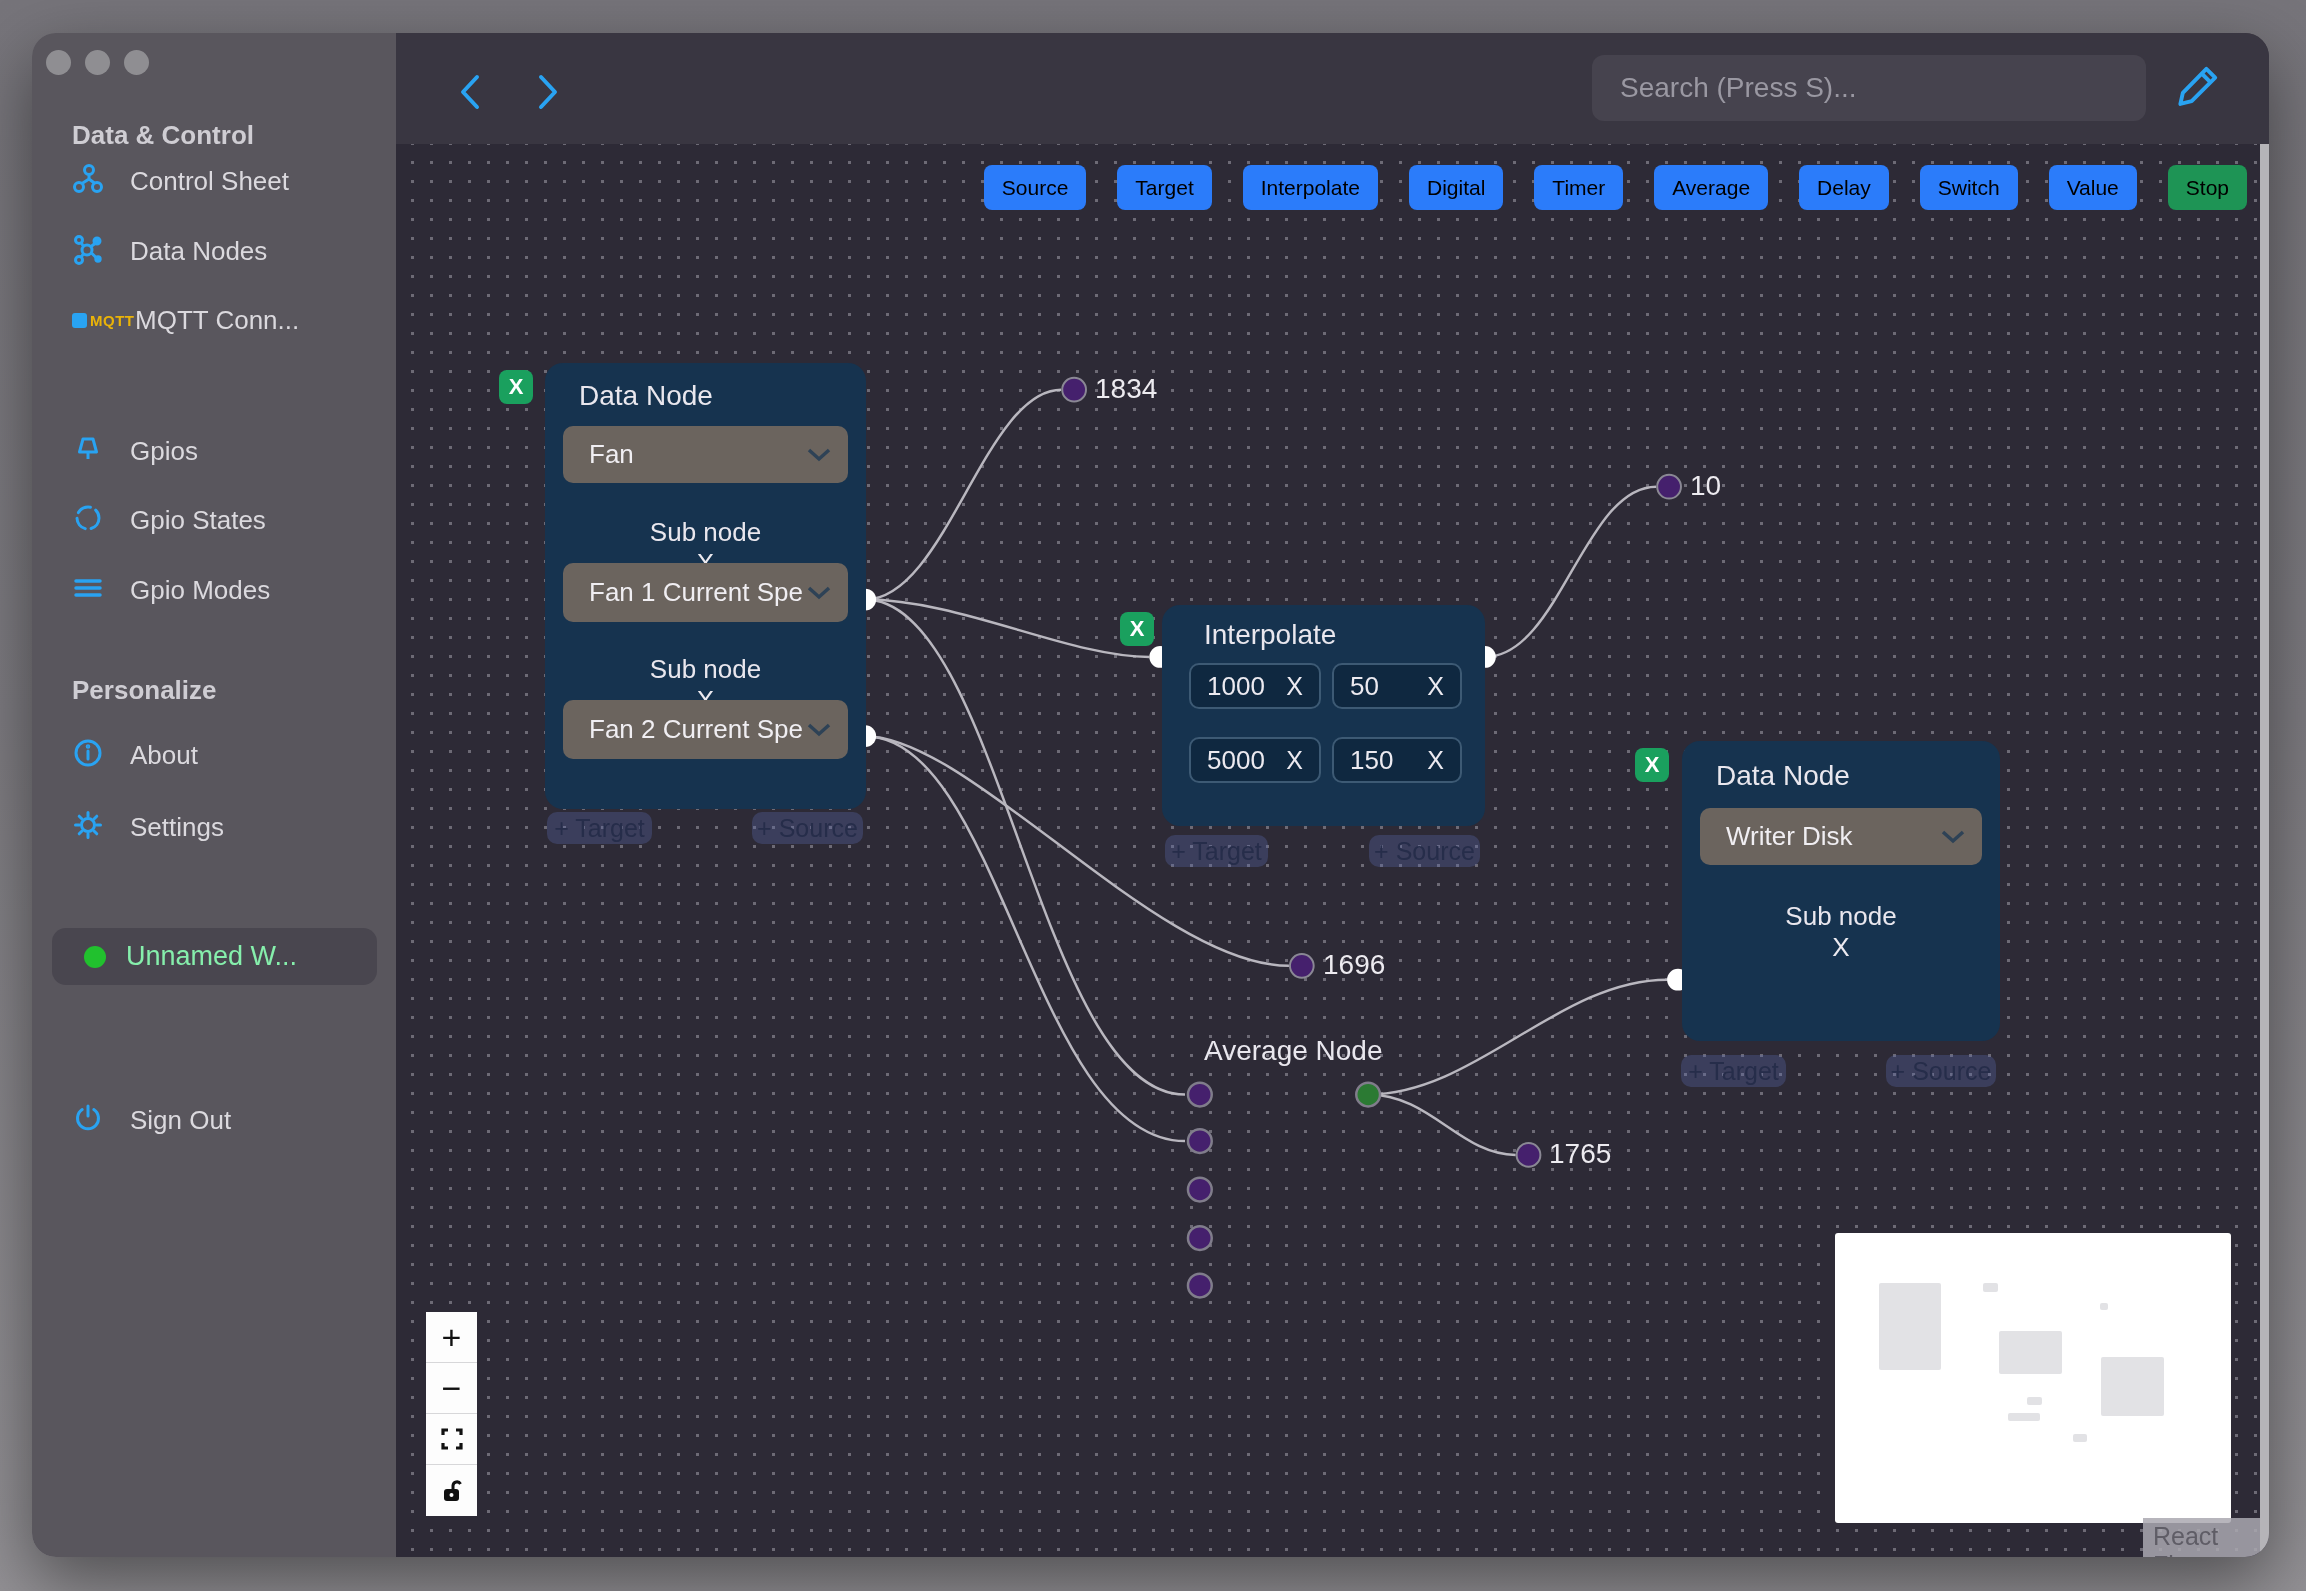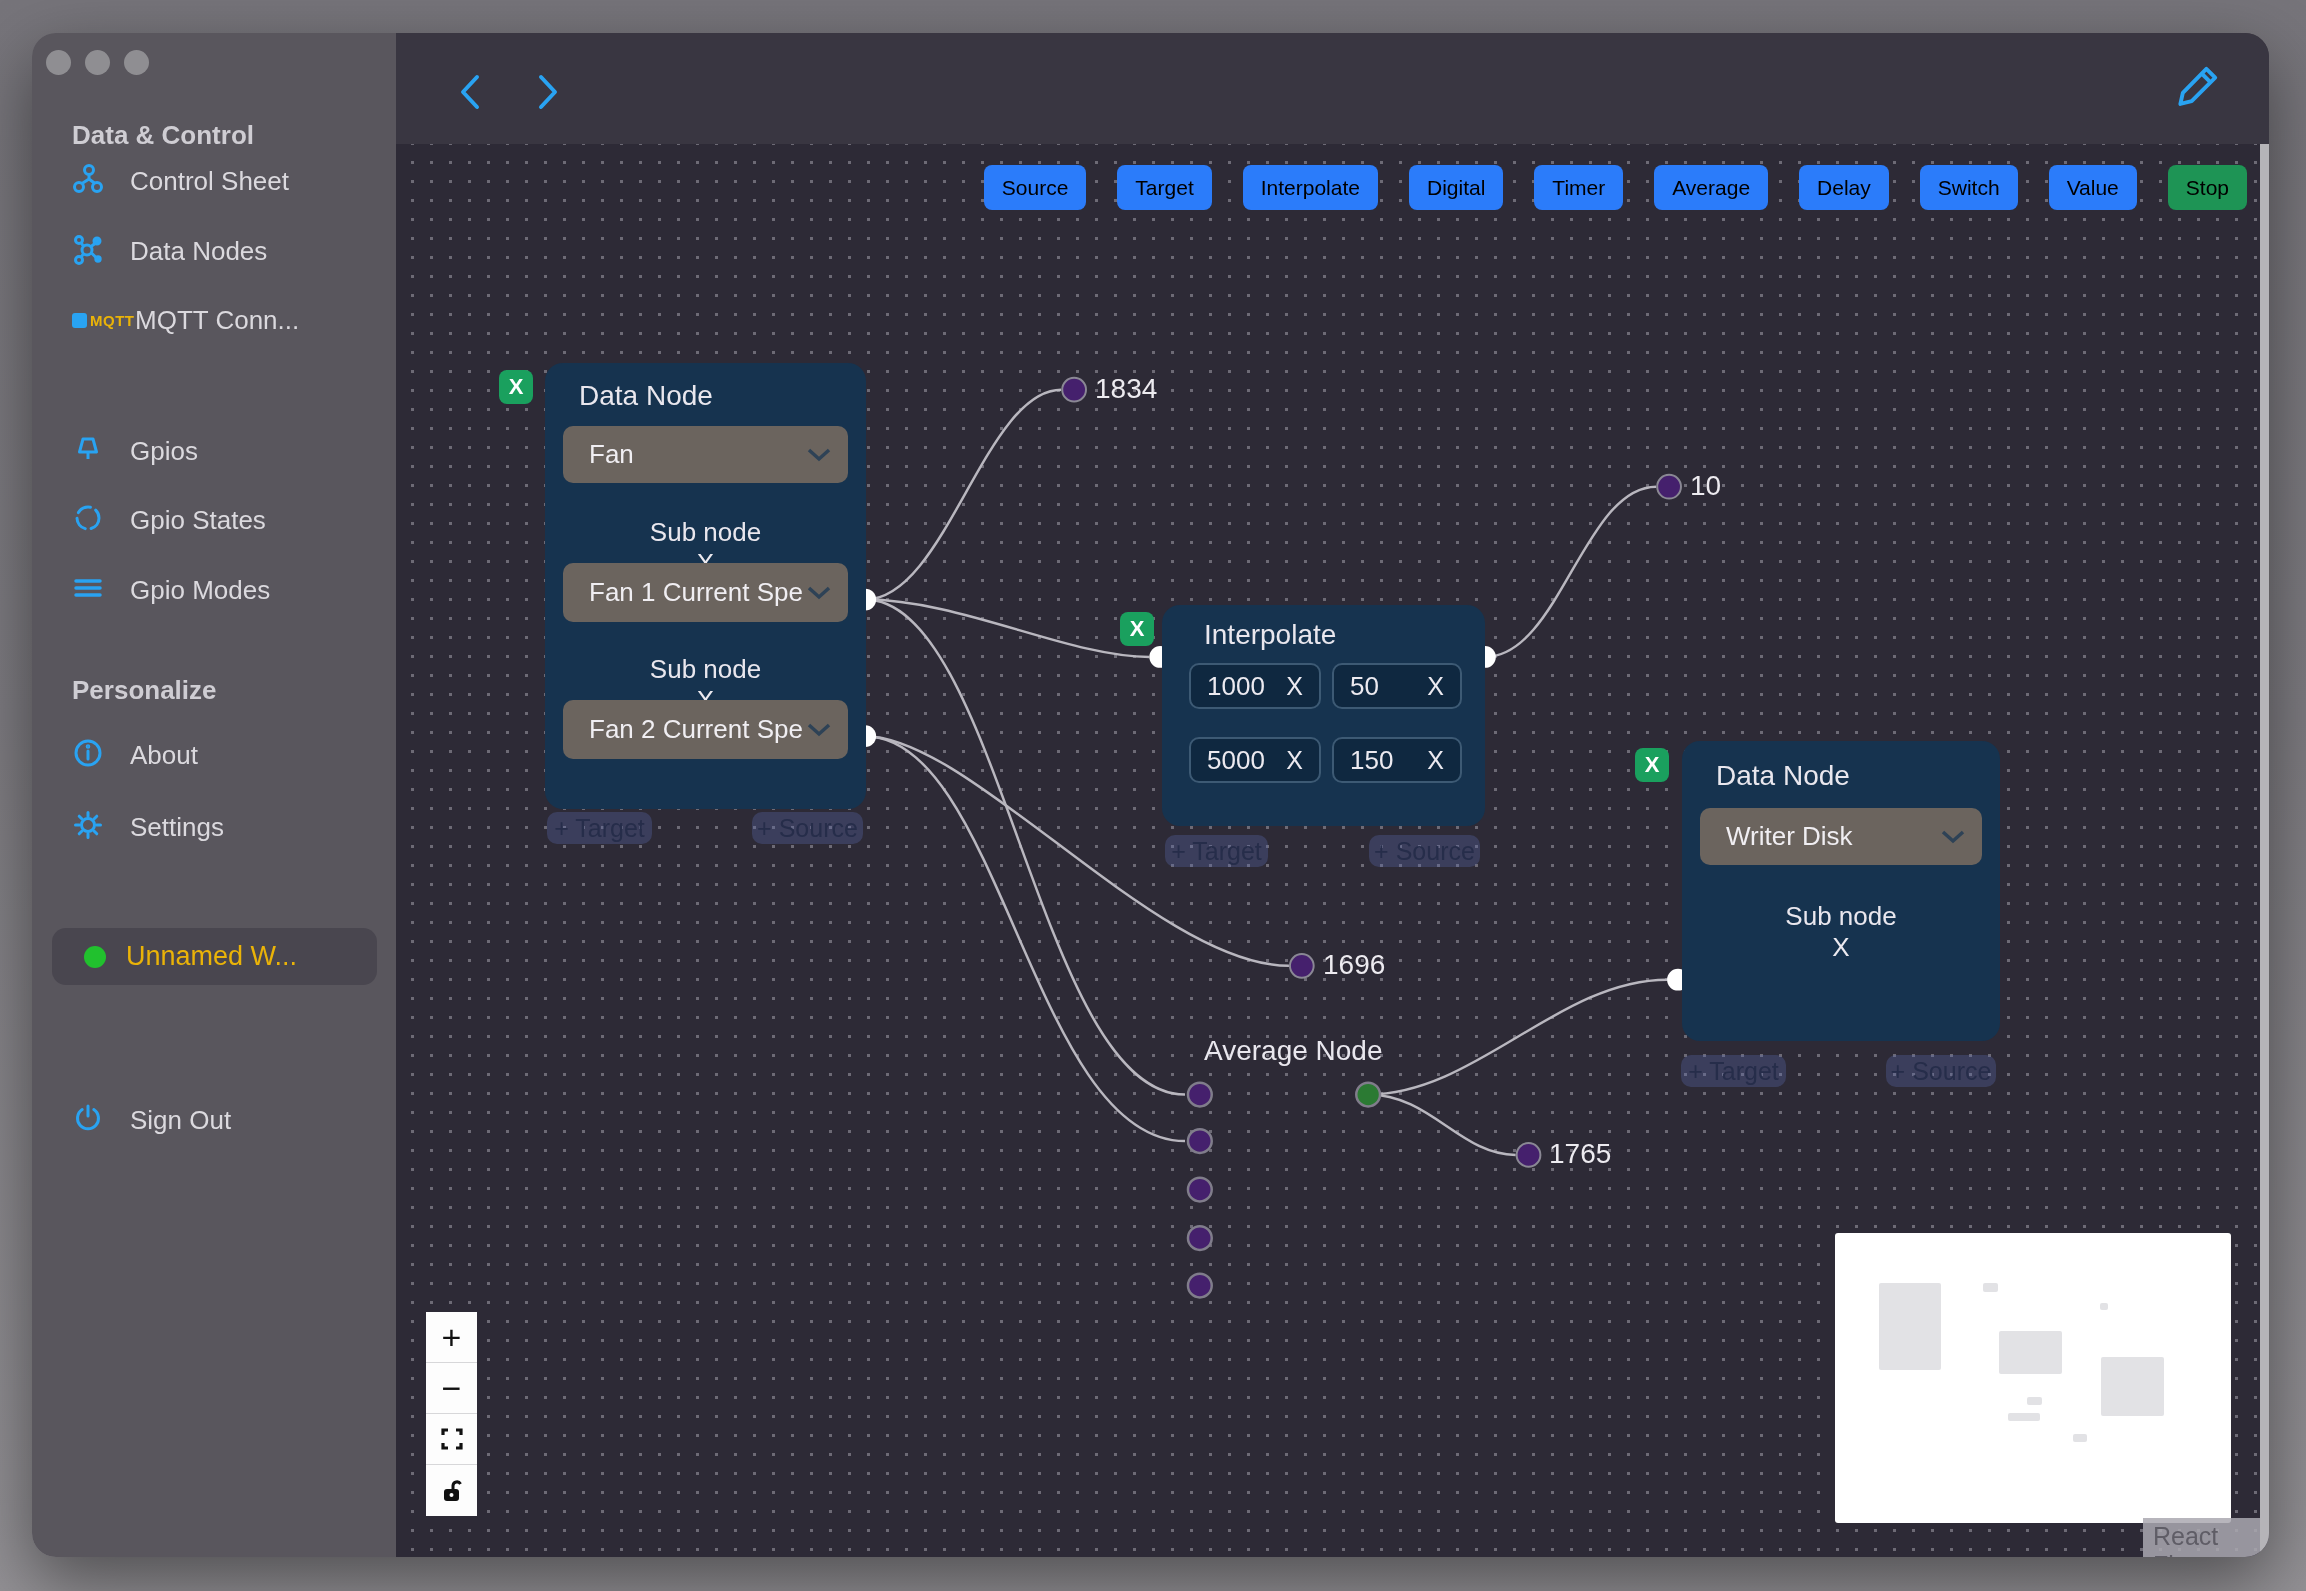--- a/index.html
+++ b/index.html
@@ -23,21 +23,21 @@
   .side-item .lbl { font-size:26px; color:#dbd9de; white-space:nowrap; }
   .side-item svg { flex:none; }
   .mqtt-badge { display:flex; align-items:center; gap:3px; width:63px; }
   .mqtt-sq { width:15px; height:15px; background:#29a3f2; border-radius:3px; }
   .mqtt-tx { font-size:15px; font-weight:700; color:#eab308; letter-spacing:0.5px; }
   .workspace {
     position:absolute; left:20px; top:895px; width:325px; height:57px;
     background:#49464f; border-radius:14px; display:flex; align-items:center; gap:20px; padding-left:32px;
   }
   .ws-dot { width:22px; height:22px; border-radius:50%; background:#21c12e; flex:none; }
-  .workspace .lbl { font-size:27px; color:#eab308; }
+  .workspace .lbl { font-size:27px; color:#86efac; }
   
   .main { flex:1; position:relative; background:#393641; }
   .topbar { position:absolute; left:0; top:0; width:100%; height:111px; background:#393641; z-index:5; }
   .nav-arrow { position:absolute; top:38px; width:34px; height:42px; cursor:pointer; }
   .nav-back { left:57px; } .nav-fwd { left:135px; }
   .search {
     position:absolute; left:1196px; top:22px; width:554px; height:66px;
     background:#46434e; border:none; border-radius:12px; padding:0 28px;
     font-size:28px; color:#e9e7ed; font-family:"Liberation Sans",sans-serif; outline:none;
   }
@@ -234,20 +234,21 @@
       <span class="nav-arrow nav-back">
         <svg width="34" height="42" viewBox="0 0 34 42" fill="none" stroke="#29a3f2" stroke-width="4" stroke-linecap="round" stroke-linejoin="round">
           <path d="M24 6 L10 21 L24 36"></path>
         </svg>
       </span>
       <span class="nav-arrow nav-fwd">
         <svg width="34" height="42" viewBox="0 0 34 42" fill="none" stroke="#29a3f2" stroke-width="4" stroke-linecap="round" stroke-linejoin="round">
           <path d="M10 6 L24 21 L10 36"></path>
         </svg>
       </span>
+      <input class="search" type="text" placeholder="Search (Press S)..." style="">
       <span class="pencil">
         <svg width="51" height="55" viewBox="0 0 52 56" fill="none" stroke="#29a3f2" stroke-width="4" stroke-linejoin="round">
           <path d="M33 10 l9 9 L18 43 l-11.5 2.8 L9 34.5 Z"></path>
           <path d="M28.5 15 l8.5 8.5"></path>
         </svg>
       </span>
     </div>
 
     <div class="canvas">
 

